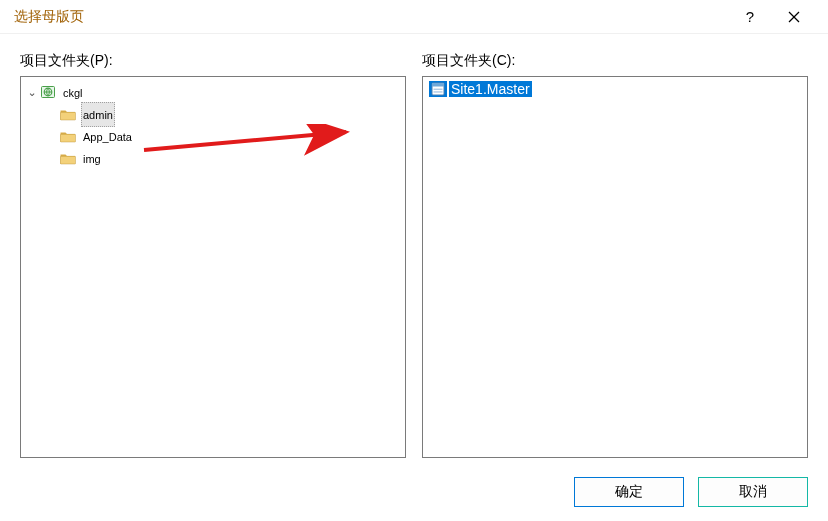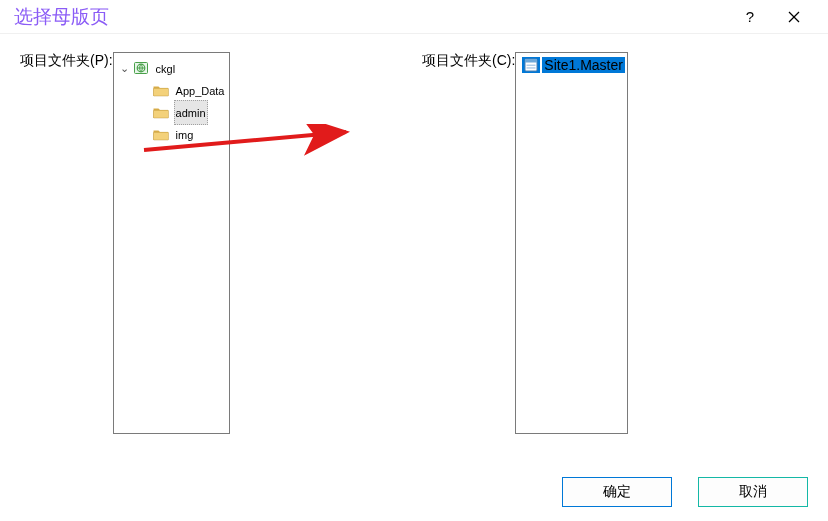--- a/index.html
+++ b/index.html
@@ -17,22 +17,22 @@
     
     .titlebar {
       height: 34px;
       display: flex;
       align-items: center;
       padding: 0 12px 0 14px;
       border-bottom: 1px solid #f0f0f0;
     }
     .titlebar .title {
       flex: 1;
-      font-size: 19px;
-      color: #8b5cf6;
+      font-size: 14px;
+      color: #a16207;
     }
     .winbtn {
       width: 44px; height: 34px;
       display: flex; align-items: center; justify-content: center;
       font-size: 15px;
       color: #000;
     }
     .help-btn { font-size: 15px; }
     .close-btn svg { width: 12px; height: 12px; }
 
@@ -43,21 +43,21 @@
       top: 34px; bottom: 0;
       padding: 18px 20px 16px 20px;
     }
     .cols {
       display: flex;
       gap: 16px;
     }
     .col {
       flex: 1;
       display: flex;
-      flex-direction: row;
+      flex-direction: column;
     }
     .col-label {
       font-size: 14px;
       margin-bottom: 6px;
       color: #000;
     }
     .panel {
       border: 1px solid #7a7a7a;
       background: #ffffff;
       height: 382px;
@@ -122,37 +122,37 @@
     .file-icon {
       width: 18px; height: 16px;
       display: inline-flex; align-items: center; justify-content: center;
       margin-right: 2px;
     }
     .file-label {
       font-size: 14px;
     }
     .item-selected .file-label {
       background: #0078d7;
-      color: #000000;
+      color: #ffffff;
       padding: 0 2px;
     }
     .item-selected .file-icon {
       background: #0078d7;
     }
 
     
     .master-svg { width: 14px; height: 14px; }
 
     
     .button-row {
       position: absolute;
       right: 20px;
       bottom: 14px;
       display: flex;
-      gap: 26px;
+      gap: 14px;
     }
     .dlg-btn {
       width: 110px;
       height: 30px;
       border: 1px solid #14b8a6;
       background: #fdfdfd;
       font-size: 14px;
       font-family: inherit;
       display: flex; align-items: center; justify-content: center;
       cursor: default;
@@ -198,38 +198,38 @@
                 <rect x="1.5" y="2.5" width="13" height="11" rx="1" fill="#e8f6ea" stroke="#4aa04a"></rect>
                 <circle cx="8" cy="8" r="3.8" fill="none" stroke="#4aa04a" stroke-width="1.2"></circle>
                 <line x1="4.2" y1="8" x2="11.8" y2="8" stroke="#4aa04a" stroke-width="1"></line>
                 <path d="M8 4.2 C6.2 6 6.2 10 8 11.8" fill="none" stroke="#4aa04a" stroke-width="1"></path>
                 <path d="M8 4.2 C9.8 6 9.8 10 8 11.8" fill="none" stroke="#4aa04a" stroke-width="1"></path>
               </svg>
             </span>
             <span class="node-label-wrap"><span class="node-label">ckgl</span></span>
           </div>
 
-          <div class="tree-row indent-2">
+          <div class="tree-row indent-2 row-selected">
             <span class="node-icon">
               <svg class="folder-svg" viewBox="0 0 16 13">
                 <path class="f-back" d="M0.5 2.5 h5 l1.5 1.5 h8 v8 h-14.5 z"></path>
                 <rect class="f-front" x="0.5" y="4.3" width="15" height="7.7" rx="0.6"></rect>
               </svg>
             </span>
-            <span class="node-label-wrap"><span class="node-label">App_Data</span></span>
-          </div>
-
-          <div class="tree-row indent-2 row-selected">
+            <span class="node-label-wrap"><span class="node-label">admin</span></span>
+          </div>
+
+          <div class="tree-row indent-2">
             <span class="node-icon">
               <svg class="folder-svg" viewBox="0 0 16 13">
                 <path class="f-back" d="M0.5 2.5 h5 l1.5 1.5 h8 v8 h-14.5 z"></path>
                 <rect class="f-front" x="0.5" y="4.3" width="15" height="7.7" rx="0.6"></rect>
               </svg>
             </span>
-            <span class="node-label-wrap"><span class="node-label">admin</span></span>
+            <span class="node-label-wrap"><span class="node-label">App_Data</span></span>
           </div>
 
           <div class="tree-row indent-2">
             <span class="node-icon">
               <svg class="folder-svg" viewBox="0 0 16 13">
                 <path class="f-back" d="M0.5 2.5 h5 l1.5 1.5 h8 v8 h-14.5 z"></path>
                 <rect class="f-front" x="0.5" y="4.3" width="15" height="7.7" rx="0.6"></rect>
               </svg>
             </span>
             <span class="node-label-wrap"><span class="node-label">img</span></span>

